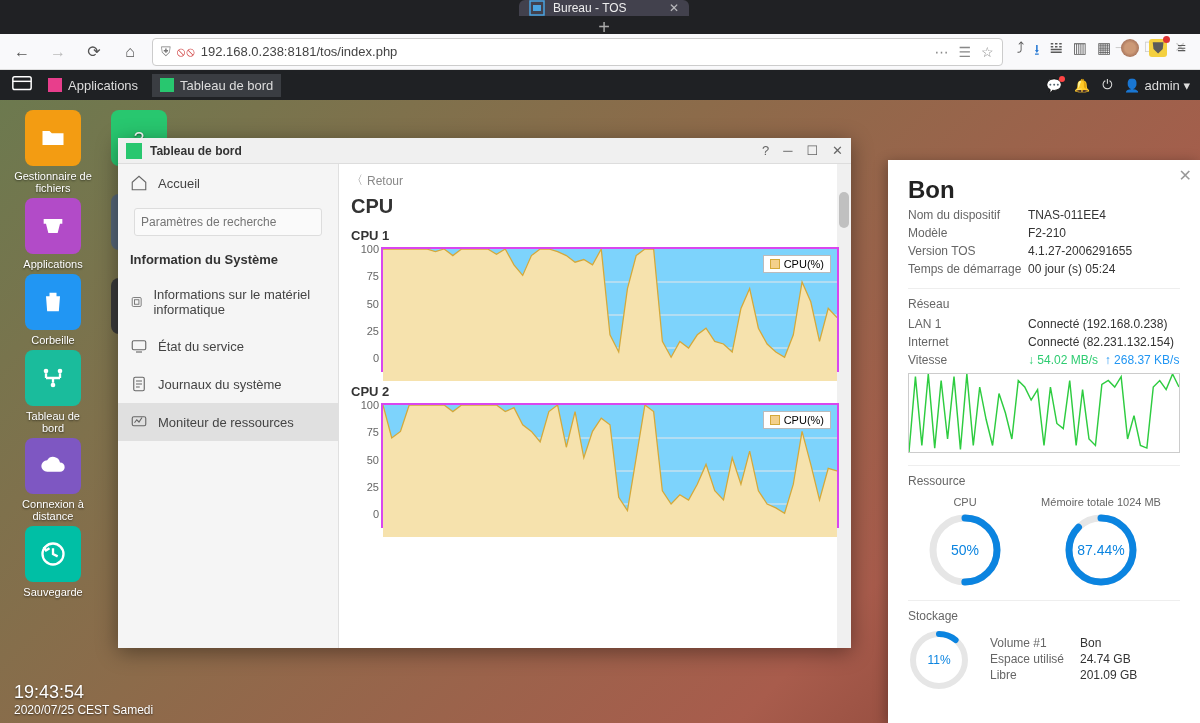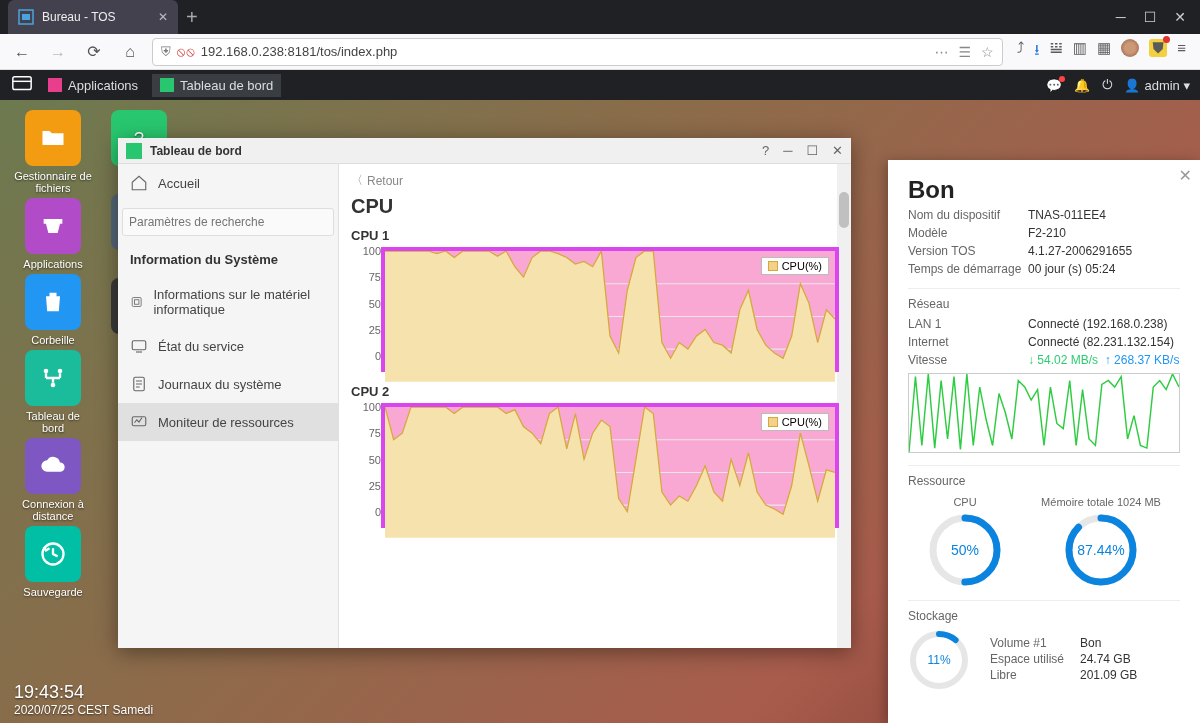--- a/index.html
+++ b/index.html
@@ -1,19 +1,19 @@
 <!DOCTYPE html>
 <html><head>
 <meta charset="utf-8">
 <style>
 * { box-sizing: border-box; margin: 0; padding: 0; font-family: -apple-system, "Segoe UI", Arial, sans-serif; }
 body { width: 1200px; height: 723px; overflow: hidden; background: #2b2b2b; position: relative; }
 
 
-.titlebar { height: 34px; background: #202124; display: flex; align-items: center; color: #ddd; }
+.titlebar { height: 34px; background: #202124; display: flex; align-items: center; color: #ddd; flex-direction: column; }
 .tab { height: 34px; background: #42414d; display: flex; align-items: center; padding: 0 10px; gap: 8px; font-size: 12px; min-width: 170px; border-top-left-radius: 6px; border-top-right-radius: 6px; margin-left: 8px; color:#eee;}
 .tab .favicon { width: 16px; height: 16px; display:inline-flex; align-items:center; justify-content:center; }
 .tab .xclose { margin-left: auto; cursor: pointer; opacity: .7; }
 .newtab { color:#aaa; font-size: 20px; margin-left: 8px; cursor:pointer;}
 .win-ctrl { margin-left: auto; display: flex; gap: 18px; padding: 0 14px; color: #ccc; font-size: 14px; }
 .win-ctrl span { cursor:pointer; }
 
 .navbar { height: 36px; background: #f9f9fb; display:flex; align-items:center; padding:0 8px; gap:8px; border-bottom:1px solid #ddd; }
 .nav-btn { width:28px; height:28px; display:flex; align-items:center; justify-content:center; color:#555; cursor:pointer; border-radius:4px; }
 .nav-btn.disabled { color:#bbb; cursor:default;}
@@ -52,31 +52,31 @@
 .win-dash-header{ height:26px; background:#f0f0f0; border-bottom:1px solid #ddd; display:flex; align-items:center; padding:0 8px; gap:8px;}
 .win-dash-header .ic{width:16px;height:16px;background:#28c76f;}
 .win-dash-header .ttl{font-size:12px;font-weight:600;color:#333;}
 .win-dash-header .wc{margin-left:auto;display:flex;gap:14px;color:#666;font-size:13px;}
 .win-dash-header .wc span{cursor:pointer;}
 .win-dash-body{flex:1;display:flex;}
 .sidebar { width:221px; background:#f5f5f5; border-right:1px solid #e0e0e0; display:flex; flex-direction:column;}
 .side-item{ padding:10px 12px; display:flex; align-items:center; gap:10px; font-size:13px; color:#444; cursor:pointer;}
 .side-item svg{width:18px;height:18px;fill:none;stroke:#666;stroke-width:1.5;}
 .side-item.active{background:#e0e0e0;}
-.side-search{padding:6px 4px;}
+.side-search{padding:6px 16px;}
 .side-search input{width:100%;padding:6px;border:1px solid #ddd;border-radius:3px;font-size:12px;background:#fafafa;}
 .side-head{padding:10px 12px;font-weight:700;font-size:13px;color:#333;}
 .content{flex:1;padding:8px 12px;overflow-y:auto;position:relative;}
 .retour{font-size:12px;color:#888;cursor:pointer;display:flex;align-items:center;gap:4px;margin-bottom:4px;}
 .content h2{font-size:20px;color:#333;margin:6px 0 10px;}
 .content h3{font-size:13px;font-weight:700;color:#333;margin:6px 0 4px;}
 .mini-scroll{position:absolute;right:0;top:0;width:14px;height:100%;background:#f0f0f0;}
 .mini-scroll .thumb{position:absolute;top:28px;right:2px;width:10px;height:36px;background:#c0c0c0;border-radius:5px;}
 
-.chart{border:4px solid #d946ef;height:125px;position:relative;margin-bottom:12px;background:#f9a8d4;text-decoration:underline;}
+.chart{border:2px solid #d946ef;height:125px;position:relative;margin-bottom:12px;background:#7dd3fc;text-decoration:underline;}
 .yticks{position:absolute;left:-28px;top:-6px;height:100%;display:flex;flex-direction:column;justify-content:space-between;font-size:11px;color:#666;text-align:right;width:24px;}
 .chart-inner{position:absolute;left:0;right:0;top:0;bottom:0;}
 .chart-inner .grid line{stroke:#e8e8e8;stroke-width:1;}
 .legend{position:absolute;top:6px;right:6px;border:1px solid #bbb;background:#fff;padding:2px 6px;font-size:11px;display:flex;align-items:center;gap:4px;}
 .legend .sw{width:10px;height:10px;background:#f4d08b;border:1px solid #d4a93a;}
 
 
 .panel-status{position:absolute;top:90px;right:0;width:312px;bottom:0;background:#fff;box-shadow:-2px 2px 12px rgba(0,0,0,.3);padding:16px 20px;overflow:hidden;font-size:12px;color:#555;}
 .panel-status .xclose{position:absolute;top:6px;right:8px;color:#999;cursor:pointer;font-size:16px;}
 .panel-status h1{font-size:24px;color:#222;margin-bottom:4px;}

